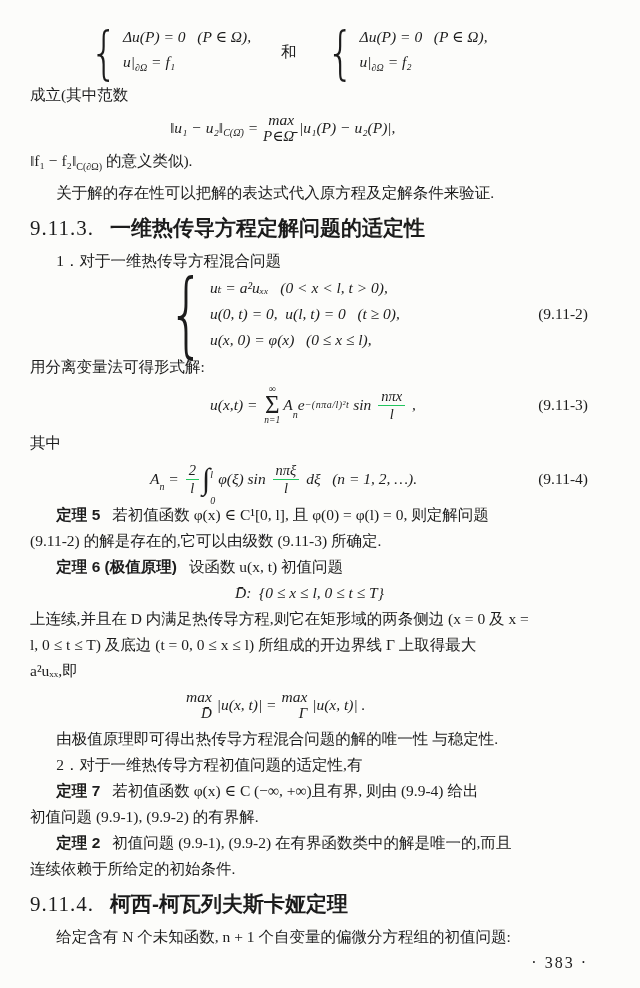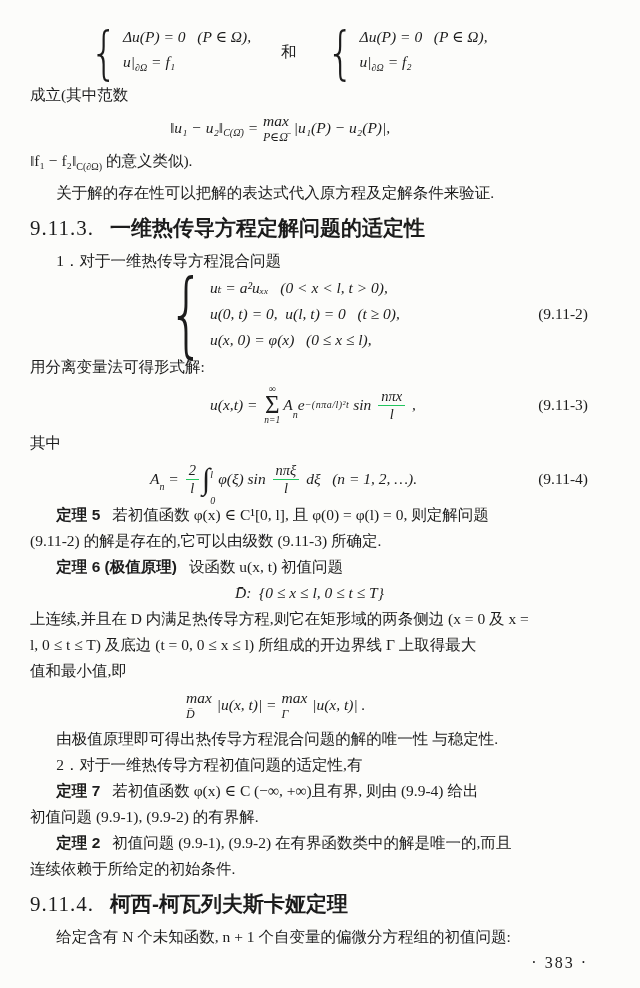--- a/index.html
+++ b/index.html
@@ -20,22 +20,22 @@
   .sysrow{display:flex;align-items:center;margin:24px 0 2px 60px;gap:30px;}
   .sys{display:flex;align-items:center;}
   .brace{font-family:"DejaVu Sans",sans-serif;font-weight:300;line-height:1;margin-right:5px;}
   .b2{font-size:44px;transform:scaleY(1.3);transform-origin:center;}
   .b3{font-size:58px;transform:scaleY(1.6);transform-origin:center;}
   .syslines .line{line-height:25px;}
   
   .eqrow{position:relative;display:flex;align-items:center;line-height:26px;}
   .eqnum{position:absolute;right:22px;top:50%;transform:translateY(-50%);font-style:normal;}
   .fsub{font-size:10px;align-self:flex-end;margin-bottom:2px;font-style:italic;}
-  .stack{display:inline-flex;flex-direction:column;align-items:flex-start;line-height:1;vertical-align:middle;margin:0 1px;}
-  .stack .bot{font-size:12px;margin-top:2px;}
+  .stack{display:inline-flex;flex-direction:column;align-items:flex-end;line-height:1;vertical-align:middle;margin:0 1px;}
+  .stack .bot{font-size:15px;margin-top:2px;}
   .sum{display:inline-flex;flex-direction:column;align-items:center;line-height:1;margin:0 3px;}
   .sum .inf{font-size:10px;font-style:normal;}
   .sum .sig{font-size:25px;line-height:22px;font-style:normal;}
   .sum .lim{font-size:9.5px;font-style:italic;}
   .frac{display:inline-flex;flex-direction:column;align-items:center;line-height:1.15;margin:0 3px;font-style:italic;font-size:14.5px;}
   .frac .fn{border-bottom:1px solid #22c55e;padding:0 3px;}
   .int{font-size:30px;font-style:normal;line-height:1;}
   .ilim{display:inline-flex;flex-direction:column;justify-content:space-between;height:34px;font-size:10px;font-style:italic;margin:0 3px 0 0;}
   .exp{font-size:10px;font-style:italic;vertical-align:8px;letter-spacing:0.5px;}
   
@@ -143,21 +143,21 @@
     <span class="eqnum" data-bind="sec3.eq4.num">(9.11-4)</span>
   </div>
 
   <div class="line ind"><b class="lbl" data-bind="sec3.thm5.label">定理 5</b><span data-bind="sec3.thm5.t1">若初值函数 φ(x) ∈ C¹[0, l], 且 φ(0) = φ(l) = 0, 则定解问题</span></div>
   <div class="line"><span data-bind="sec3.thm5.t2">(9.11-2) 的解是存在的,它可以由级数 (9.11-3) 所确定.</span></div>
 
   <div class="line ind"><b class="lbl" data-bind="sec3.thm6.label">定理 6 (极值原理)</b><span data-bind="sec3.thm6.t1">设函数 u(x, t) 初值问题</span></div>
   <div class="line m" style="margin-left:205px;"><span data-bind="sec3.thm6.domain">D̄:  {0 ≤ x ≤ l, 0 ≤ t ≤ T}</span></div>
   <div class="line"><span data-bind="sec3.thm6.t2">上连续,并且在 D 内满足热传导方程,则它在矩形域的两条侧边 (x = 0 及 x =</span></div>
   <div class="line"><span data-bind="sec3.thm6.t3">l, 0 ≤ t ≤ T) 及底边 (t = 0, 0 ≤ x ≤ l) 所组成的开边界线 Γ 上取得最大</span></div>
-  <div class="line"><span data-bind="sec3.thm6.t4">值和最小值,即</span></div>
+  <div class="line"><span data-bind="sec3.thm6.t4">a²uₓₓ,即</span></div>
 
   <div class="eqrow m" style="margin-left:155px;height:42px;">
     <span class="stack">
         <span class="top" data-bind="sec3.eqmax.m1">max</span>
         <span class="bot" data-bind="sec3.eqmax.m1sub">D̄</span>
       </span>
       <span data-bind="sec3.eqmax.mid"> |u(x, t)| = </span>
       <span class="stack">
         <span class="top" data-bind="sec3.eqmax.m2">max</span>
         <span class="bot" data-bind="sec3.eqmax.m2sub">Γ</span>

